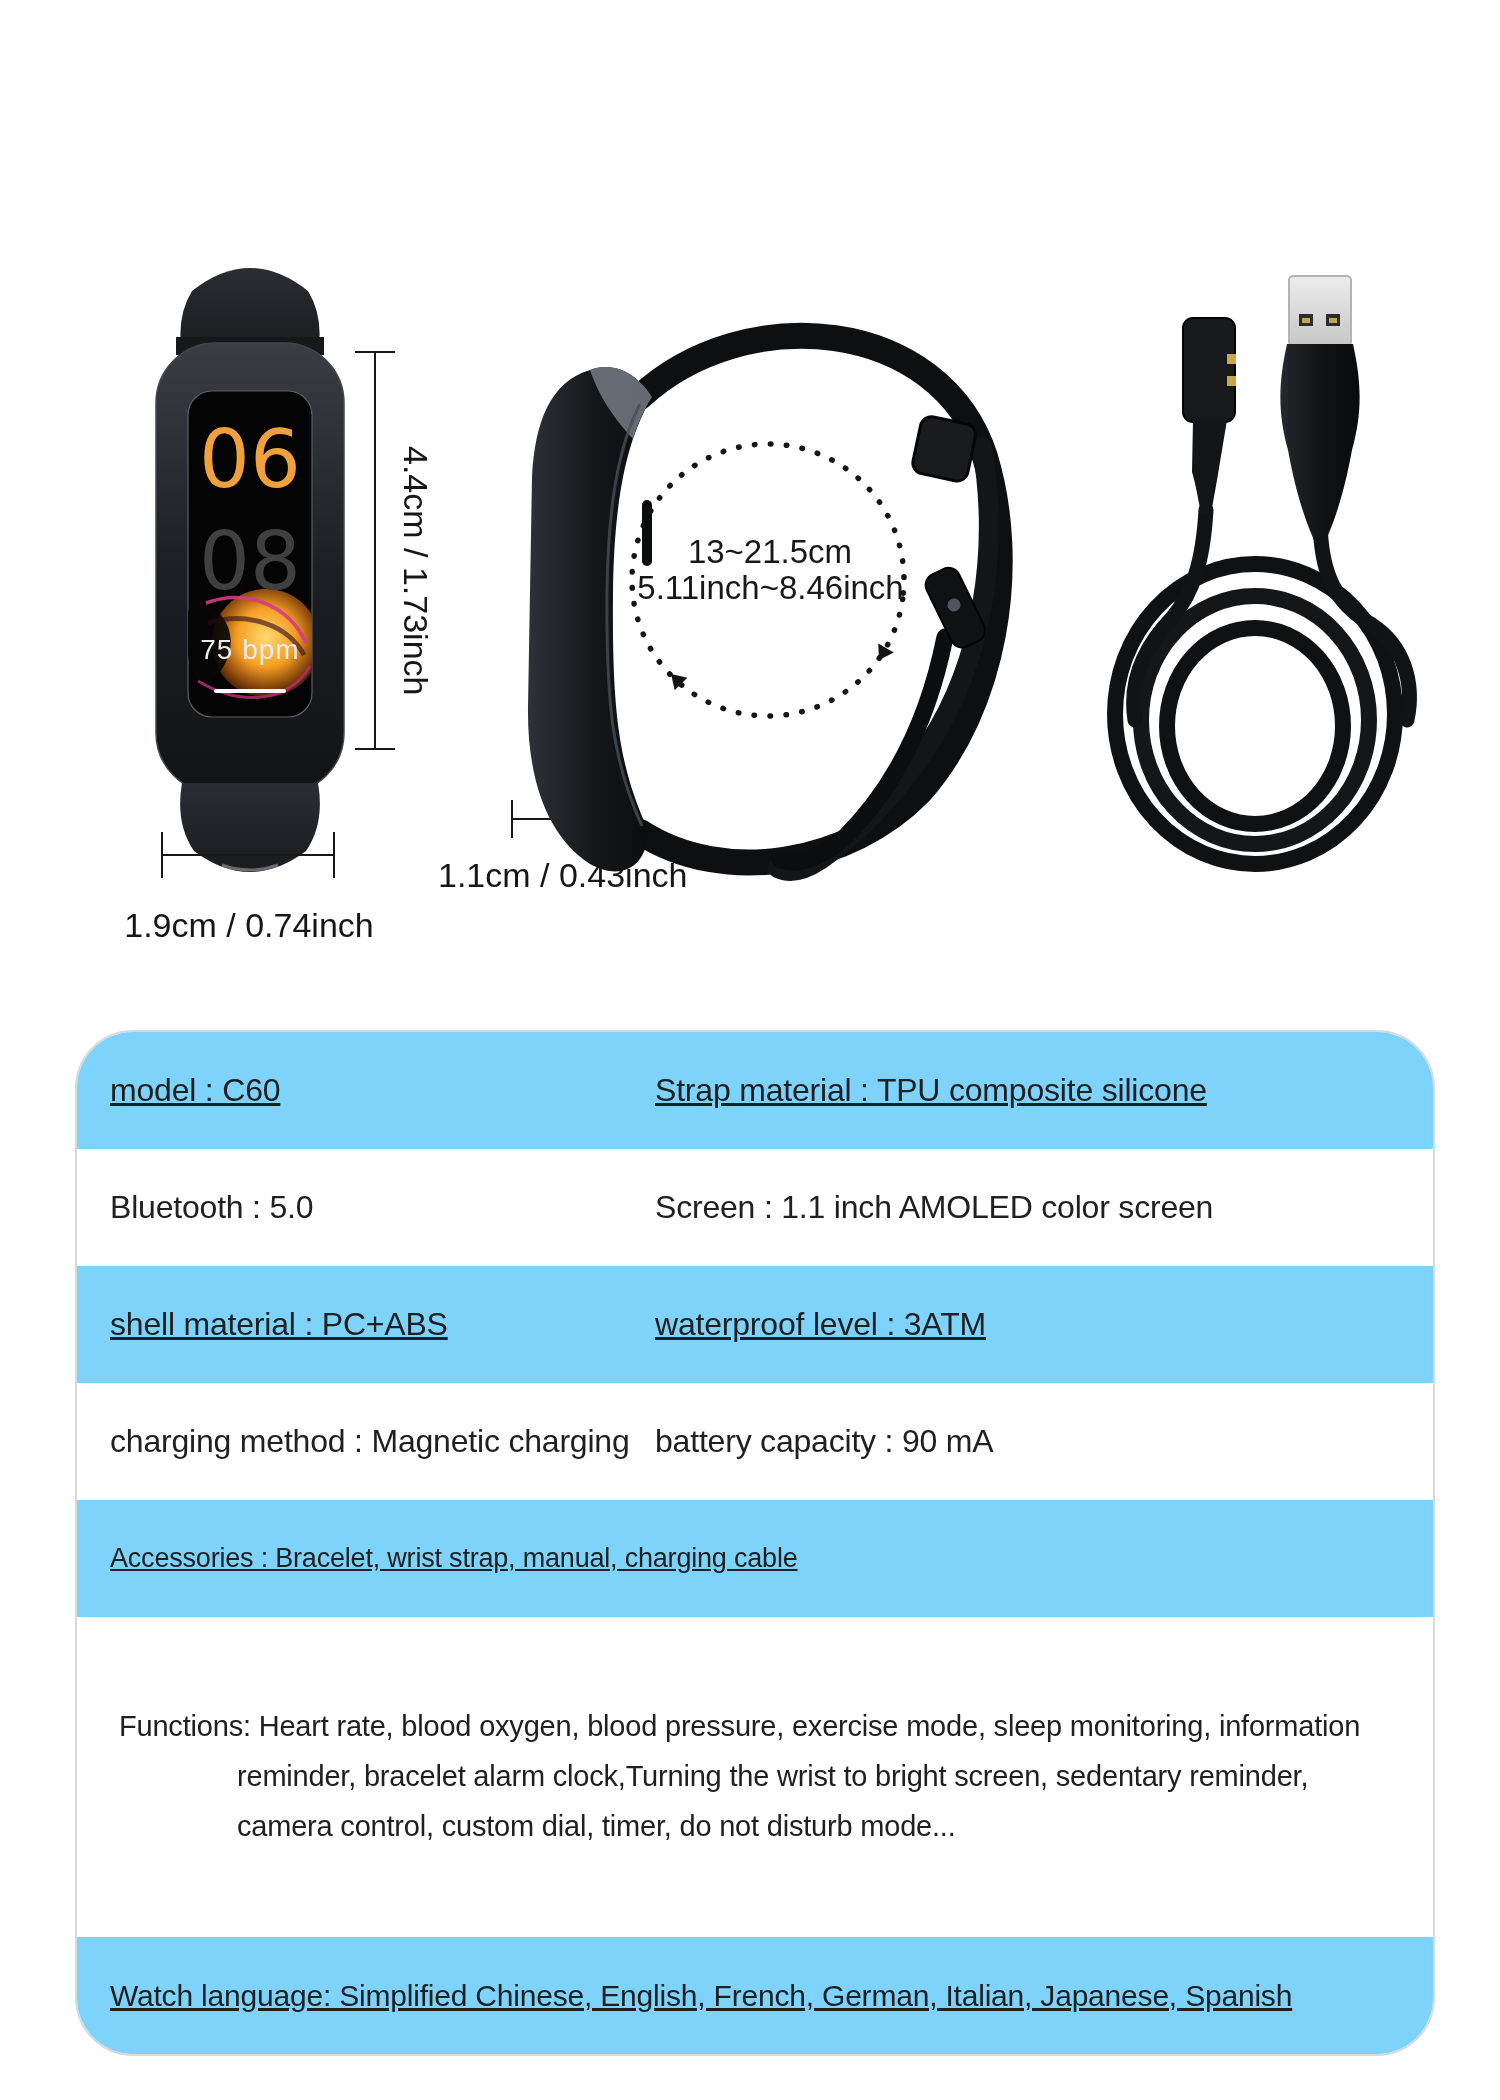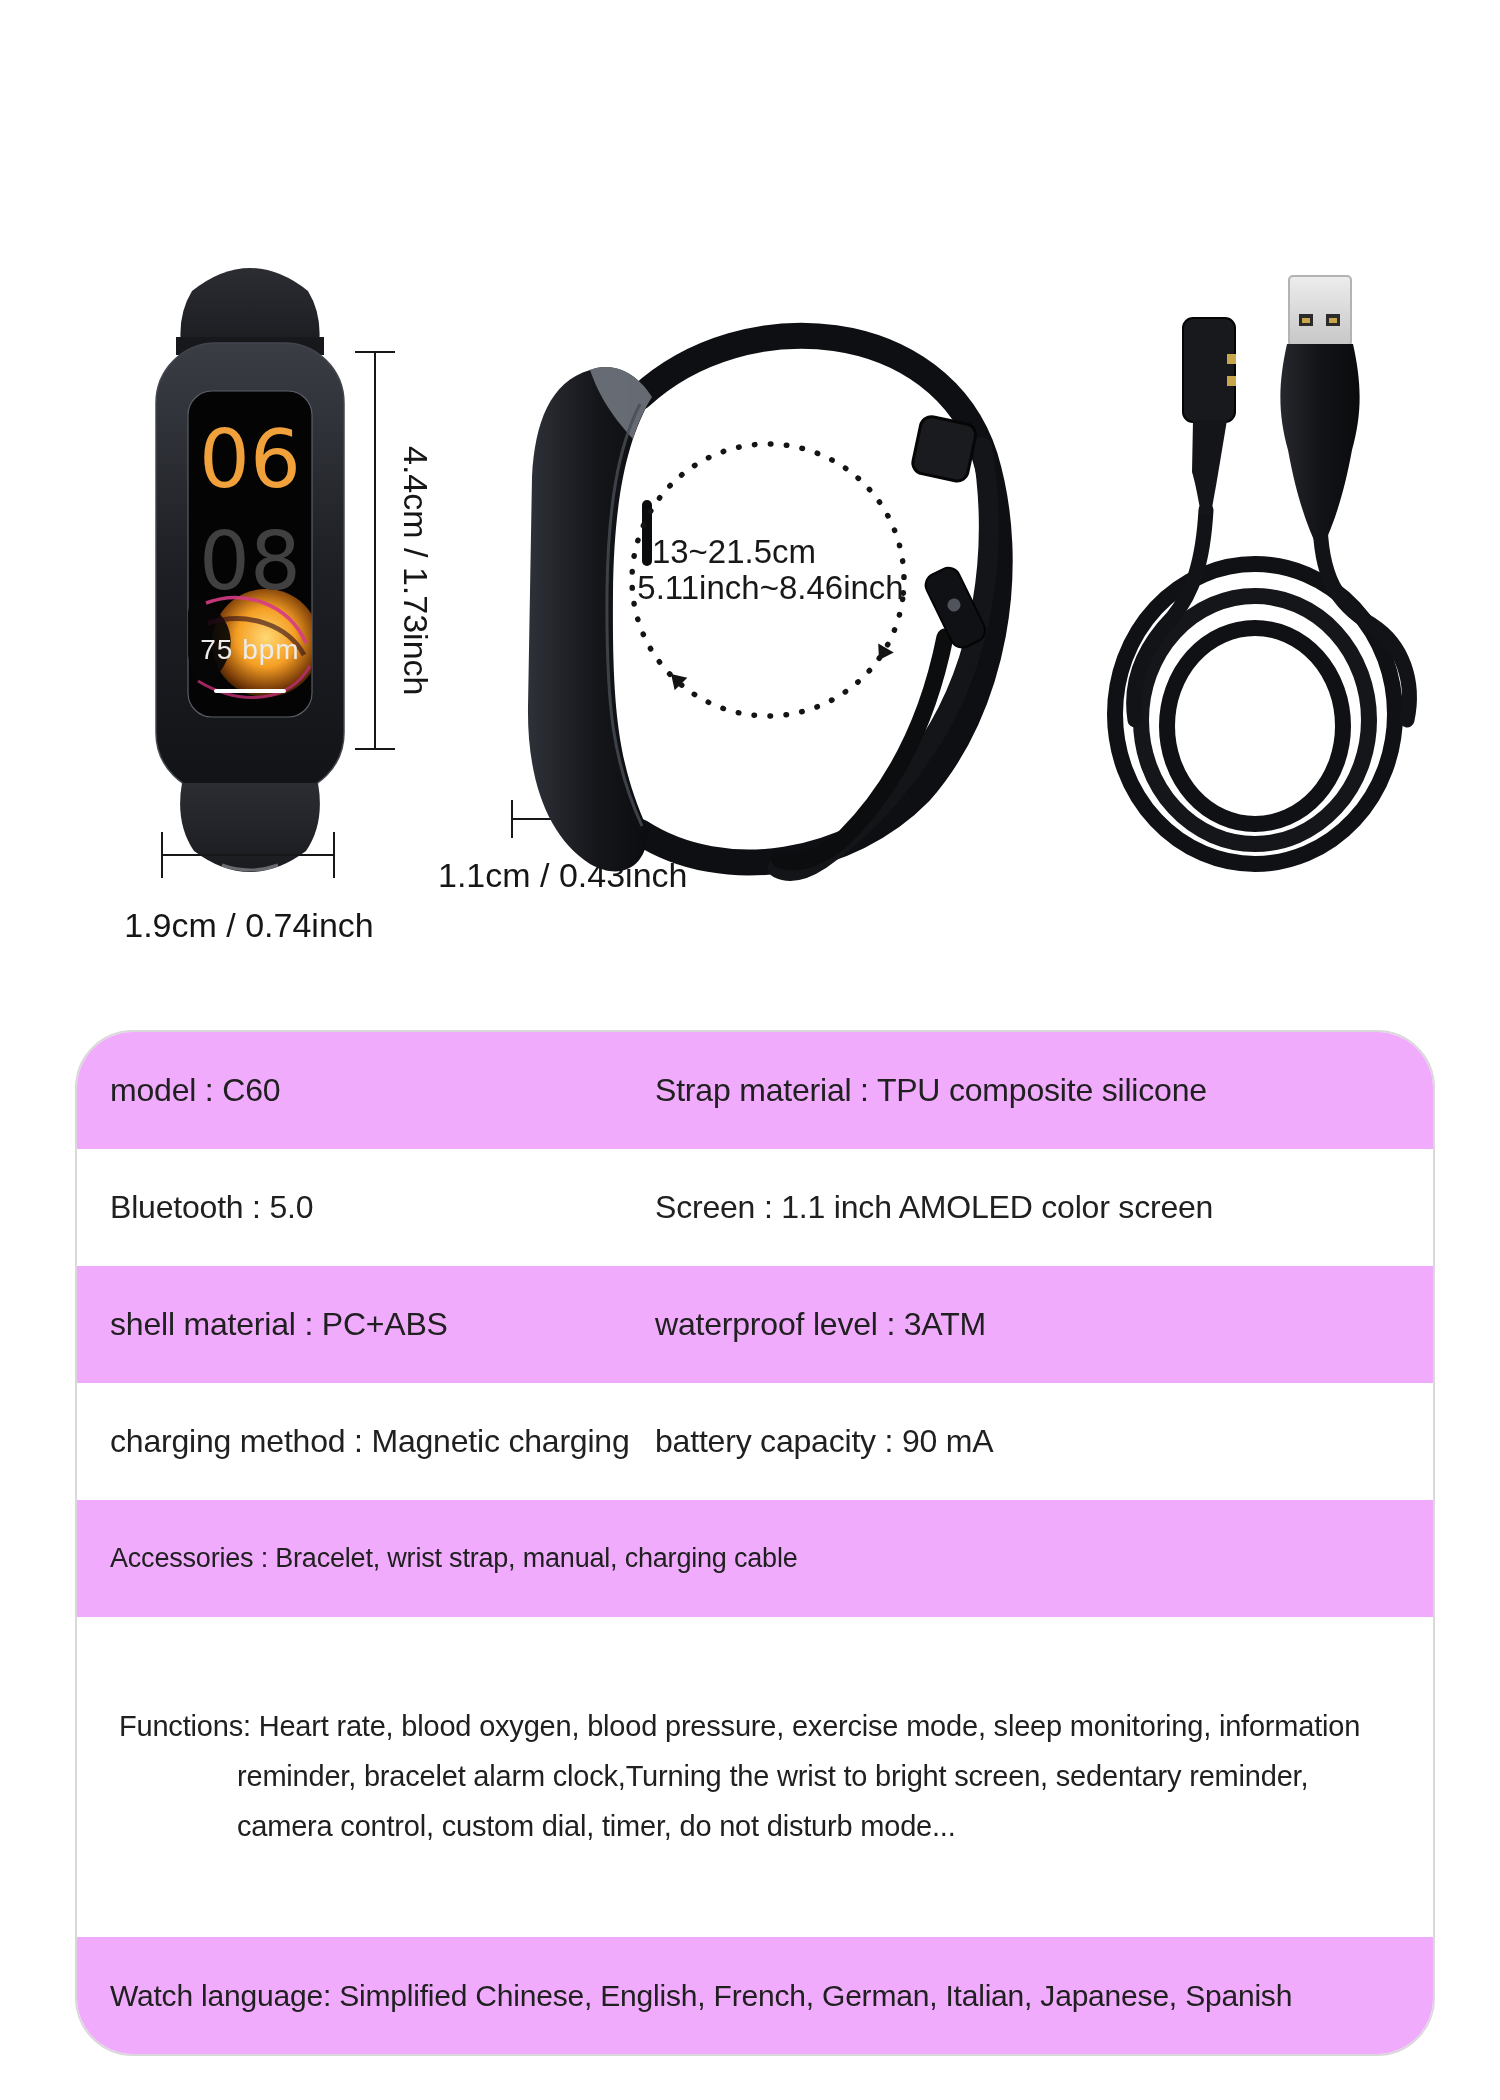--- a/index.html
+++ b/index.html
@@ -38,21 +38,21 @@
   
   .spec-table{
     position:absolute;left:75px;top:1030px;width:1356px;height:1022px;
     border:2px solid #d9d9d9;border-radius:58px;overflow:hidden;background:#ffffff;
     display:flex;flex-direction:column;
   }
   .spec-row{
     height:117px;flex:0 0 117px;display:flex;align-items:center;
     padding-left:33px;box-sizing:border-box;background:#ffffff;
   }
-  .spec-row.stripe{background:#f0abfc;}
+  .spec-row.stripe{background:#7dd3fc;text-decoration:underline;}
   .spec-row .cell-left{flex:0 0 545px;font-size:32px;letter-spacing:-0.2px;color:#202020;}
   .spec-row .cell-right{flex:1 1 auto;font-size:32px;letter-spacing:-0.2px;color:#202020;}
   .spec-row .cell-right.tight{font-size:27px;}
   .spec-row .cell-full{font-size:32px;letter-spacing:-0.2px;color:#202020;}
   .spec-row.functions-row{
     flex:1 1 auto;height:auto;align-items:center;
     padding-left:42px;padding-right:28px;
   }
   .functions-para{
     font-size:29px;line-height:1.72;color:#202020;letter-spacing:-0.2px;
@@ -153,21 +153,21 @@
              C128,472 122,418 123,300 C124,210 136,148 162,105 C145,78 120,70 100,78 Z" fill="url(#sideG)"></path>
     <path d="M100,78 C120,70 145,78 162,105 C155,116 148,130 143,147 C118,120 107,98 100,78 Z" fill="#70757e" opacity="0.9"></path>
     <path d="M150,112 C128,155 118,215 117,300 C116,415 123,470 152,534" fill="none" stroke="#494d55" stroke-width="3" opacity="0.8"></path>
     <rect x="152" y="208" width="10" height="66" rx="5" fill="#0b0c0e"></rect>
 
     <circle cx="278" cy="288" r="136" fill="none" stroke="#141414" stroke-width="5.5" stroke-dasharray="0.5 15.5" stroke-linecap="round" transform="rotate(8 278 288)"></circle>
     <polygon points="0,-9 14,0 0,9" transform="translate(396,356) rotate(120)" fill="#141414"></polygon>
     <polygon points="0,-9 14,0 0,9" transform="translate(191,392) rotate(225)" fill="#141414"></polygon>
   </svg>
 
-  <div class="strap-note" style="left:604px;top:533px;width:260px;">13~21.5cm</div>
+  <div class="strap-note" style="left:640px;top:533px;width:260px;">13~21.5cm</div>
   <div class="strap-note" style="left:613px;top:569px;width:315px;">5.11inch~8.46inch</div>
 
   <svg class="abs" style="left:1085px;top:262px;" width="340" height="625" viewBox="0 0 340 625">
     <defs>
       <linearGradient id="metalG" x1="0" y1="0" x2="0" y2="1">
         <stop offset="0" stop-color="#ededed"></stop>
           <stop offset="1" stop-color="#c6c6c6"></stop>
       </linearGradient>
       <linearGradient id="plugG" x1="0" y1="0" x2="1" y2="0">
         <stop offset="0" stop-color="#26282d"></stop>

